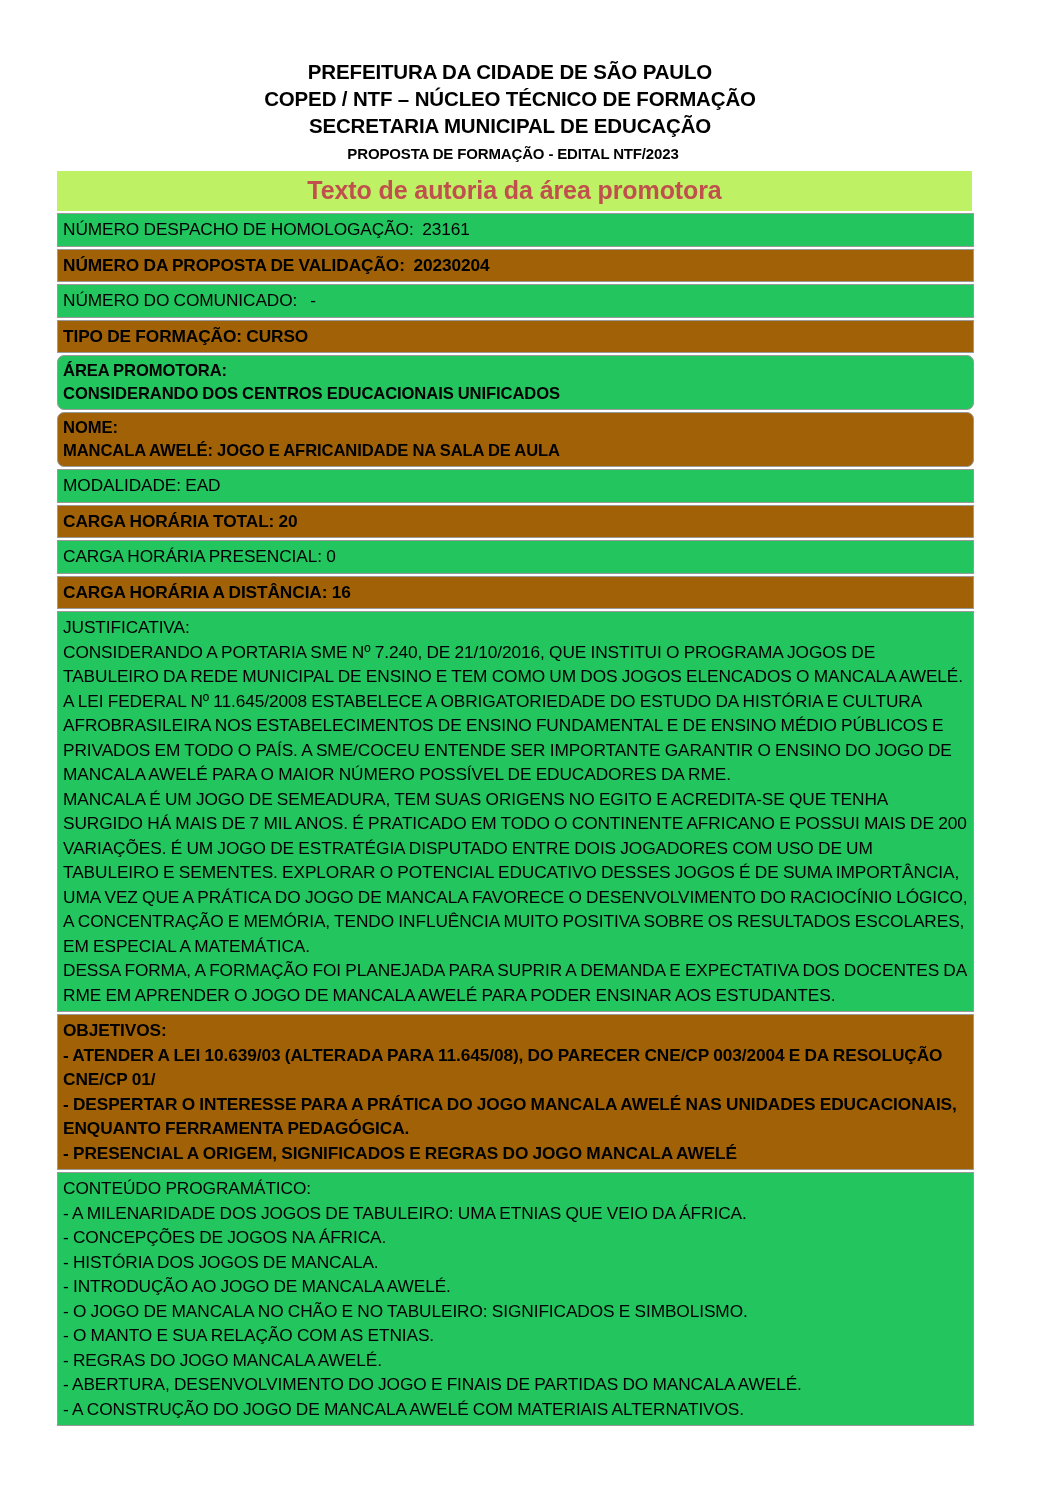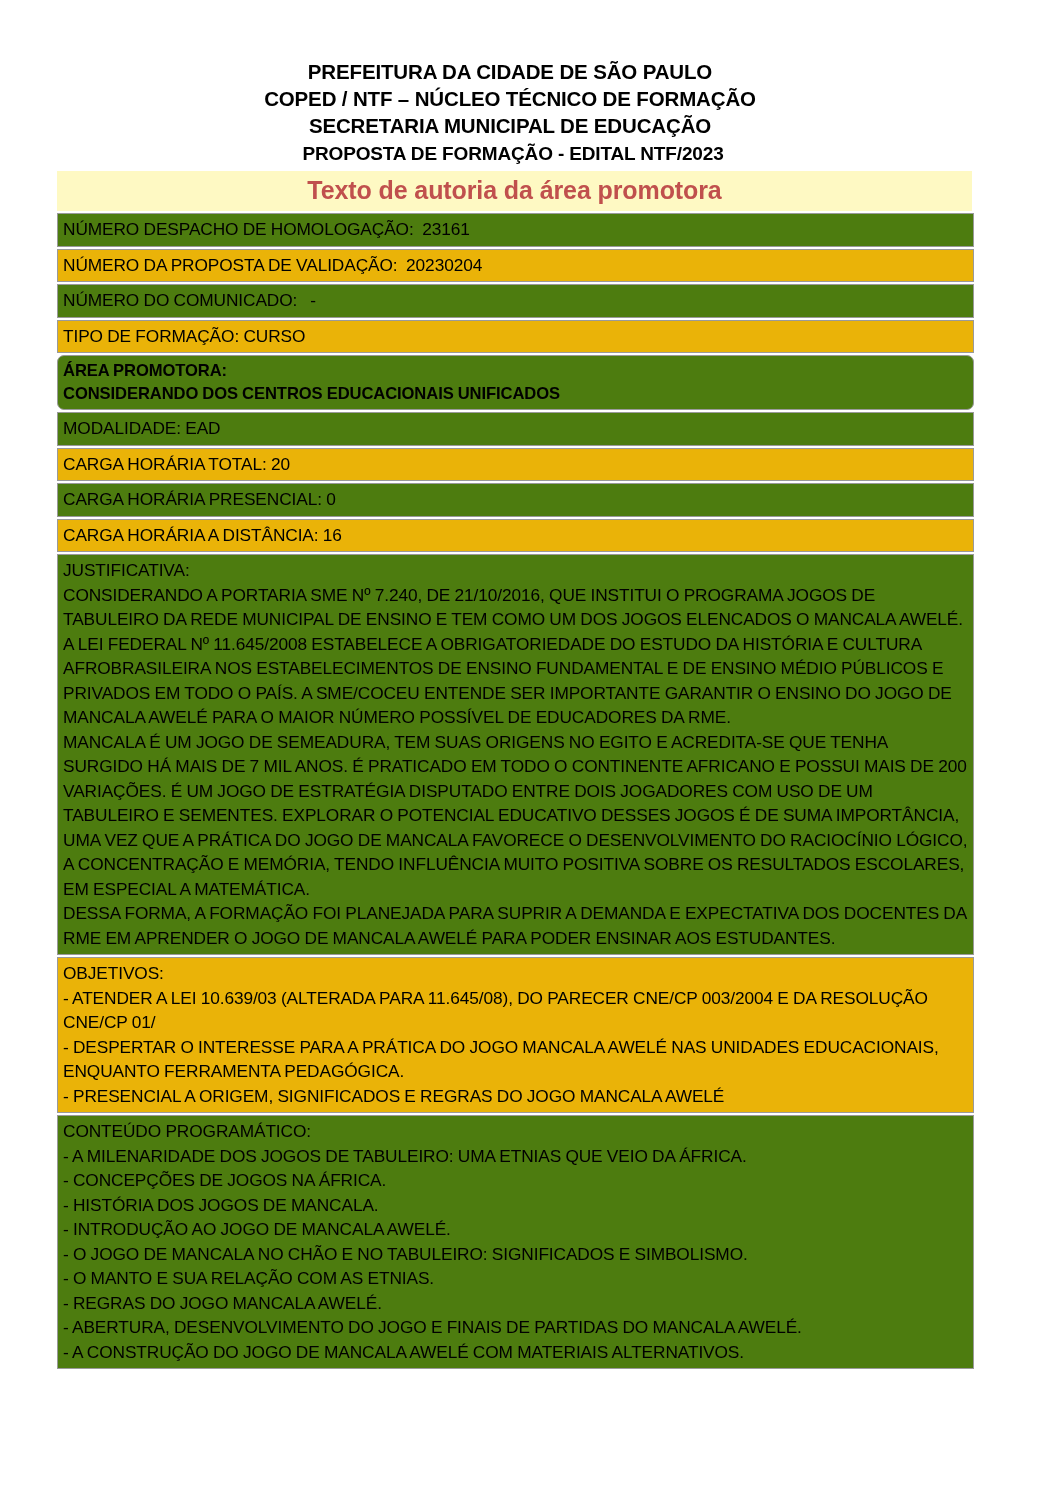--- a/index.html
+++ b/index.html
@@ -30,31 +30,31 @@
     padding-top: 58px;
   }
   #doc-header .hline {
     font-weight: bold;
     font-size: 20.5px;
     line-height: 27px;
     letter-spacing: -0.15px;
     white-space: nowrap;
   }
   #doc-header .hline.big {
-    font-size: 19px;
+    font-size: 15px;
     line-height: 29px;
     margin-left: 6px;
   }
 
   
   #banner {
     margin: 3px auto 0 auto;
     width: 915px;
     margin-left: 57px;
-    background: #fef9c3;
+    background: #bef264;
     text-align: center;
     padding: 4px 0 6px 0;
     box-sizing: border-box;
   }
   #banner .banner-text {
     color: #c0504d;
     font-weight: bold;
     font-size: 25px;
     line-height: 30px;
     letter-spacing: -0.1px;
@@ -71,24 +71,25 @@
   #form-table td {
     border: 1px solid #9a9a9a;
     padding: 3px 5px 4px 5px;
     font-size: 17.3px;
     line-height: 24.5px;
     vertical-align: top;
     letter-spacing: -0.1px;
     word-spacing: -0.4px;
   }
   #form-table tr.shaded td {
-    background: #eab308;
+    background: #a16207;
+    font-weight: bold;
   }
   #form-table tr.plain td {
-    background: #4d7c0f;
+    background: #22c55e;
   }
   #form-table td.bold {
     font-weight: bold;
     font-size: 16.6px;
     line-height: 23px;
     border-radius: 7px;
   }
   .cellline {
     display: block;
     white-space: pre-wrap;
@@ -137,20 +138,26 @@
         </td>
       </tr>
 
       <tr class="plain">
         <td class="bold">
           <span class="cellline">ÁREA PROMOTORA:</span>
           <span class="cellline">CONSIDERANDO DOS CENTROS EDUCACIONAIS UNIFICADOS</span>
         </td>
       </tr>
 
+      <tr class="shaded">
+        <td class="bold">
+          <span class="cellline">NOME:</span>
+          <span class="cellline">MANCALA AWELÉ: JOGO E AFRICANIDADE NA SALA DE AULA</span>
+        </td>
+      </tr>
 
       <tr class="plain">
         <td>
           <span class="cellline">MODALIDADE: EAD</span>
         </td>
       </tr>
 
       <tr class="shaded">
         <td>
           <span class="cellline">CARGA HORÁRIA TOTAL: 20</span>

